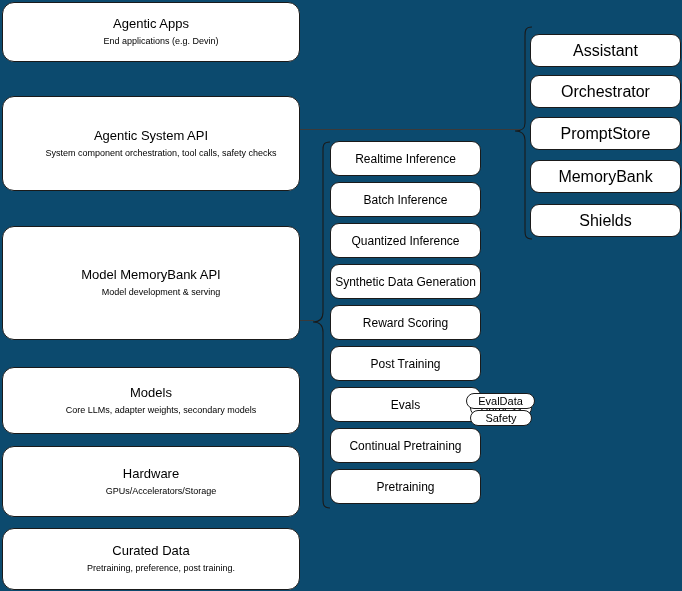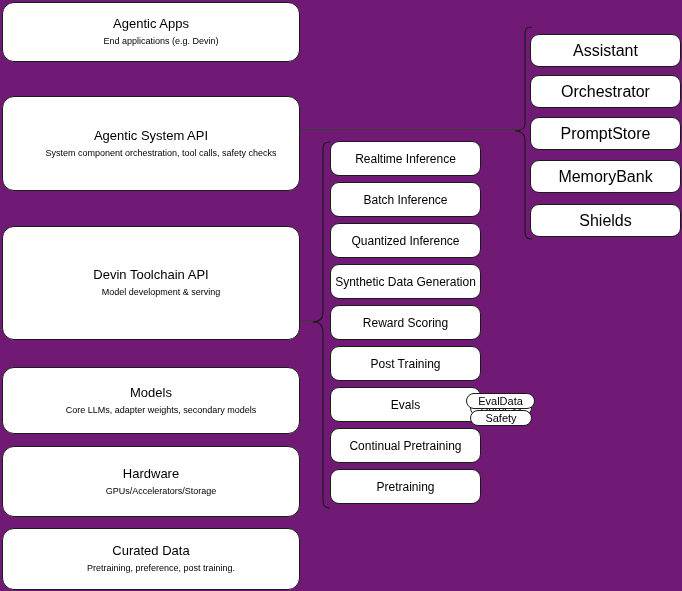--- a/index.html
+++ b/index.html
@@ -8,21 +8,21 @@
     background: #ffffff;
   }
   body {
     font-family: "Liberation Sans", sans-serif;
     color: #000000;
   }
   #canvas {
     position: relative;
     width: 682px;
     height: 591px;
-    background: #701a75;
+    background: #0c4a6e;
     overflow: hidden;
   }
 
   
   .box {
     position: absolute;
     box-sizing: border-box;
     border: 1px solid #1a1a1a;
     border-radius: 12px;
     background: #ffffff;
@@ -110,21 +110,21 @@
     <div class="title">Agentic Apps</div>
     <div class="subtitle">End applications (e.g. Devin)</div>
   </div>
 
   <div class="box layer-box" style="top:96px;height:95px;">
     <div class="title">Agentic System API</div>
     <div class="subtitle">System component orchestration, tool calls, safety checks</div>
   </div>
 
   <div class="box layer-box" style="top:226px;height:114px;">
-    <div class="title">Devin Toolchain API</div>
+    <div class="title">Model MemoryBank API</div>
     <div class="subtitle">Model development &amp; serving</div>
   </div>
 
   <div class="box layer-box" style="top:367px;height:67px;">
     <div class="title">Models</div>
     <div class="subtitle">Core LLMs, adapter weights, secondary models</div>
   </div>
 
   <div class="box layer-box" style="top:446px;height:71px;">
     <div class="title">Hardware</div>

